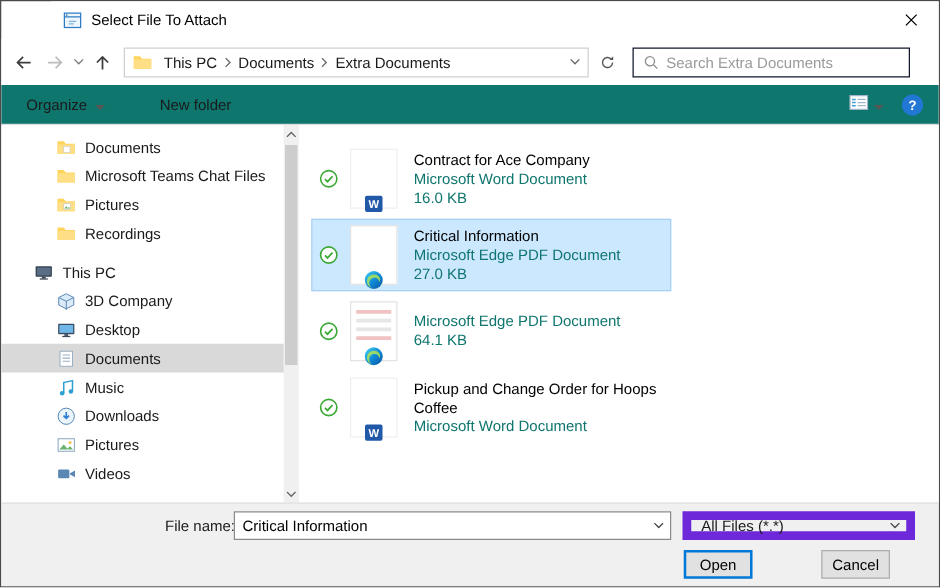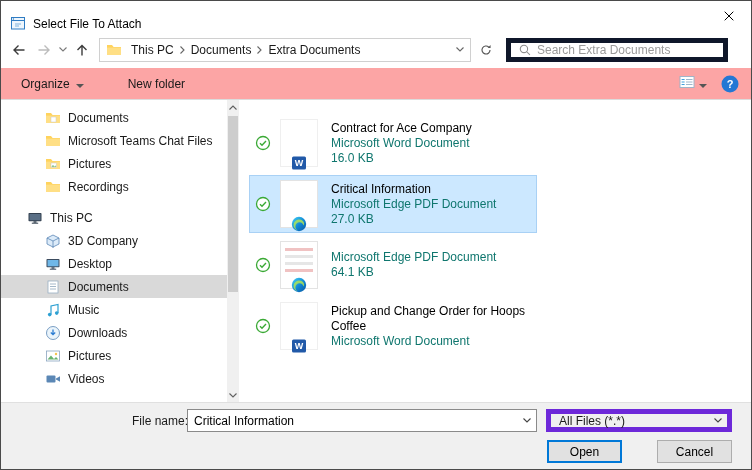--- a/index.html
+++ b/index.html
@@ -1,41 +1,41 @@
 <!DOCTYPE html>
 <html><head>
 <meta charset="utf-8">
 <style>
   *{box-sizing:border-box;margin:0;padding:0;}
   body{width:752px;height:470px;font-family:"Liberation Sans","DejaVu Sans",sans-serif;font-size:12px;color:#1a1a1a;background:#fff;overflow:hidden;}
   .window{position:relative;width:752px;height:470px;border:1px solid #4a4a4a;background:#fff;overflow:hidden;}
 
   
-  .titlebar{height:30px;display:flex;align-items:flex-end;background:#fff;}
+  .titlebar{height:30px;display:flex;align-items:center;background:#fff;margin-left:40px;}
   .app-icon{width:16px;height:16px;margin:0 7px 0 9px;flex:none;}
   .title{flex:1;font-size:12px;color:#000;}
   .btn-close{width:45px;height:30px;display:flex;align-items:center;justify-content:center;background:transparent;border:none;cursor:pointer;}
 
   
   .navbar{height:37px;display:flex;align-items:center;padding:0 8px 0 5px;background:#fff;}
   .navbtn{width:25px;height:25px;display:flex;align-items:center;justify-content:center;background:none;border:none;padding:0;flex:none;}
   .navbtn.small{width:13px;}
   .addressbar{width:372px;height:24px;border:1px solid #d0d0d0;display:flex;align-items:center;background:#fff;margin-left:5px;flex:none;}
   .crumb-icon{width:16px;height:16px;margin:0 4px 0 6px;flex:none;}
   .crumb{padding:0 5px;white-space:nowrap;color:#1a1a1a;}
   .crumb-sep{flex:none;display:flex;align-items:center;padding:0 1px;}
   .addr-caret{margin-left:auto;width:20px;display:flex;justify-content:center;align-items:center;height:100%;}
   .refreshbtn{width:25px;height:24px;display:flex;align-items:center;justify-content:center;background:none;border:none;margin-left:2px;flex:none;}
-  .searchbox{width:222px;height:24px;border:5px solid #0f172a;display:flex;align-items:center;margin-left:8px;background:#fff;flex:none;}
+  .searchbox{width:222px;height:24px;border:1px solid #0f172a;display:flex;align-items:center;margin-left:8px;background:#fff;flex:none;}
   .searchbox .mag{width:14px;height:14px;margin:0 5px 0 7px;flex:none;}
   .searchbox input{flex:1;border:none;outline:none;background:transparent;font-family:inherit;font-size:12px;height:100%;padding-right:4px;}
   .searchbox input::placeholder{color:#9a9a9a;}
 
   
-  .toolbar{height:32px;display:flex;align-items:center;padding:0 12px;background:#fca5a5;border-bottom:1px solid #dcdcdc;}
+  .toolbar{height:32px;display:flex;align-items:center;padding:0 12px;background:#0f766e;border-bottom:1px solid #dcdcdc;}
   .tool-btn{display:flex;align-items:center;gap:6px;background:none;border:none;font-family:inherit;font-size:12px;color:#1a1a1a;padding:5px 8px;}
   .tool-right{margin-left:auto;display:flex;align-items:center;gap:12px;}
   .views-btn{display:flex;align-items:center;gap:4px;background:none;border:none;padding:2px;}
   .help-btn{background:none;border:none;padding:0;display:flex;}
 
   
   .content{display:flex;height:302px;background:#fff;}
   .sidebar{position:relative;width:238px;flex:none;padding-top:6px;}
   .side-item{height:23px;display:flex;align-items:center;gap:7px;width:226px;cursor:default;}
   .side-item.ind1{padding-left:44px;}
@@ -61,23 +61,23 @@
   .meta{display:flex;flex-direction:column;line-height:15px;max-width:198px;}
   .fname{color:#000;}
   .ftype,.fsize{color:#0f766e;}
 
   
   .footer{position:relative;height:67px;background:#f0f0f0;border-top:1px solid #e0e0e0;}
   .fn-label{position:absolute;left:131px;top:11px;color:#1a1a1a;}
   .fn-combo{position:absolute;left:186px;top:6px;width:350px;height:23px;border:1px solid #8a8a8a;background:#fff;display:flex;align-items:center;}
   .fn-combo input{flex:1;border:none;outline:none;padding:0 6px;font-family:inherit;font-size:12px;color:#000;background:transparent;height:100%;}
   .combo-caret{width:18px;height:100%;display:flex;align-items:center;justify-content:center;flex:none;}
-  .ft-select{position:absolute;left:545px;top:6px;width:186px;height:23px;border:5px solid #6d28d9;background:#f0f0f0;display:flex;align-items:center;padding-left:8px;}
+  .ft-select{position:absolute;left:545px;top:6px;width:186px;height:23px;border:7px solid #6d28d9;background:#f0f0f0;display:flex;align-items:center;padding-left:8px;}
   .ft-select .combo-caret{margin-left:auto;}
-  .btn{position:absolute;top:37px;width:75px;height:23px;font-family:inherit;font-size:12px;display:flex;align-items:center;justify-content:center;color:#000;cursor:pointer;}
+  .btn{position:absolute;top:37px;width:55px;height:23px;font-family:inherit;font-size:12px;display:flex;align-items:center;justify-content:center;color:#000;cursor:pointer;}
   .btn-open{left:546px;background:#e1e1e1;border:2px solid #0078d7;}
   .btn-cancel{left:656px;background:#e1e1e1;border:1px solid #adadad;}
 </style>
 </head>
 <body>
 
 <div class="window">
 
   <div class="titlebar">
     <span class="app-icon">

